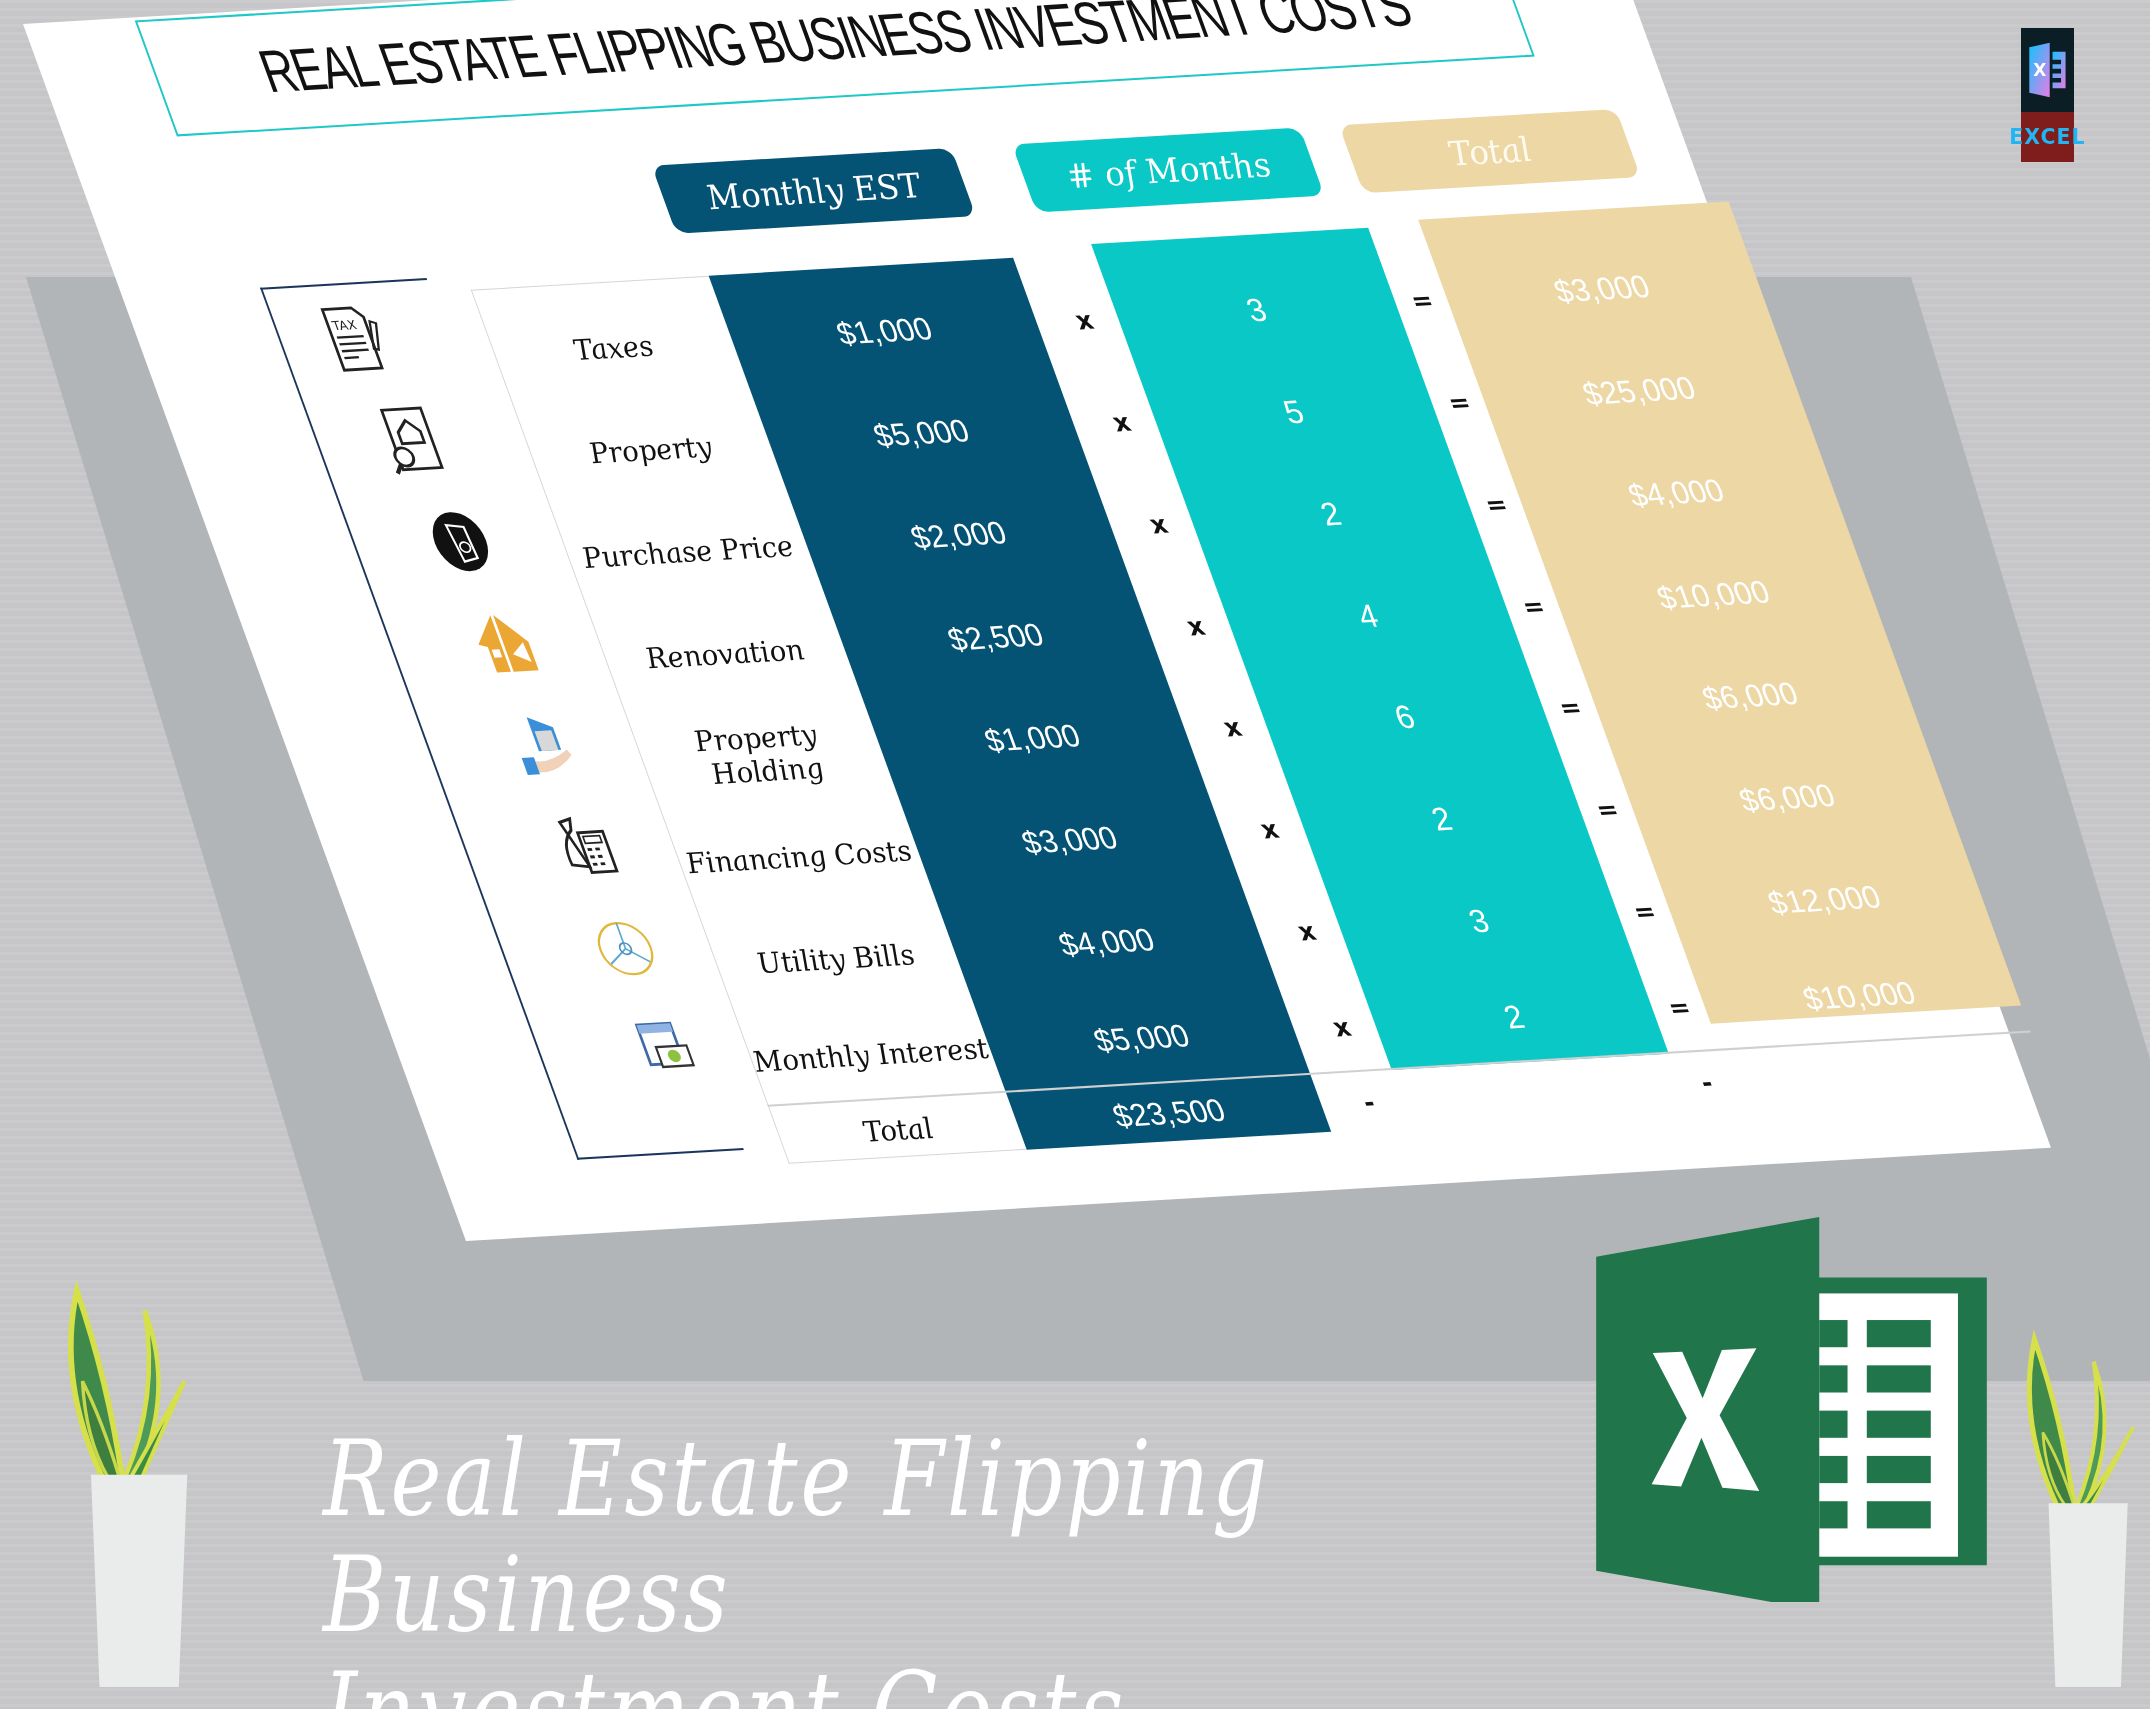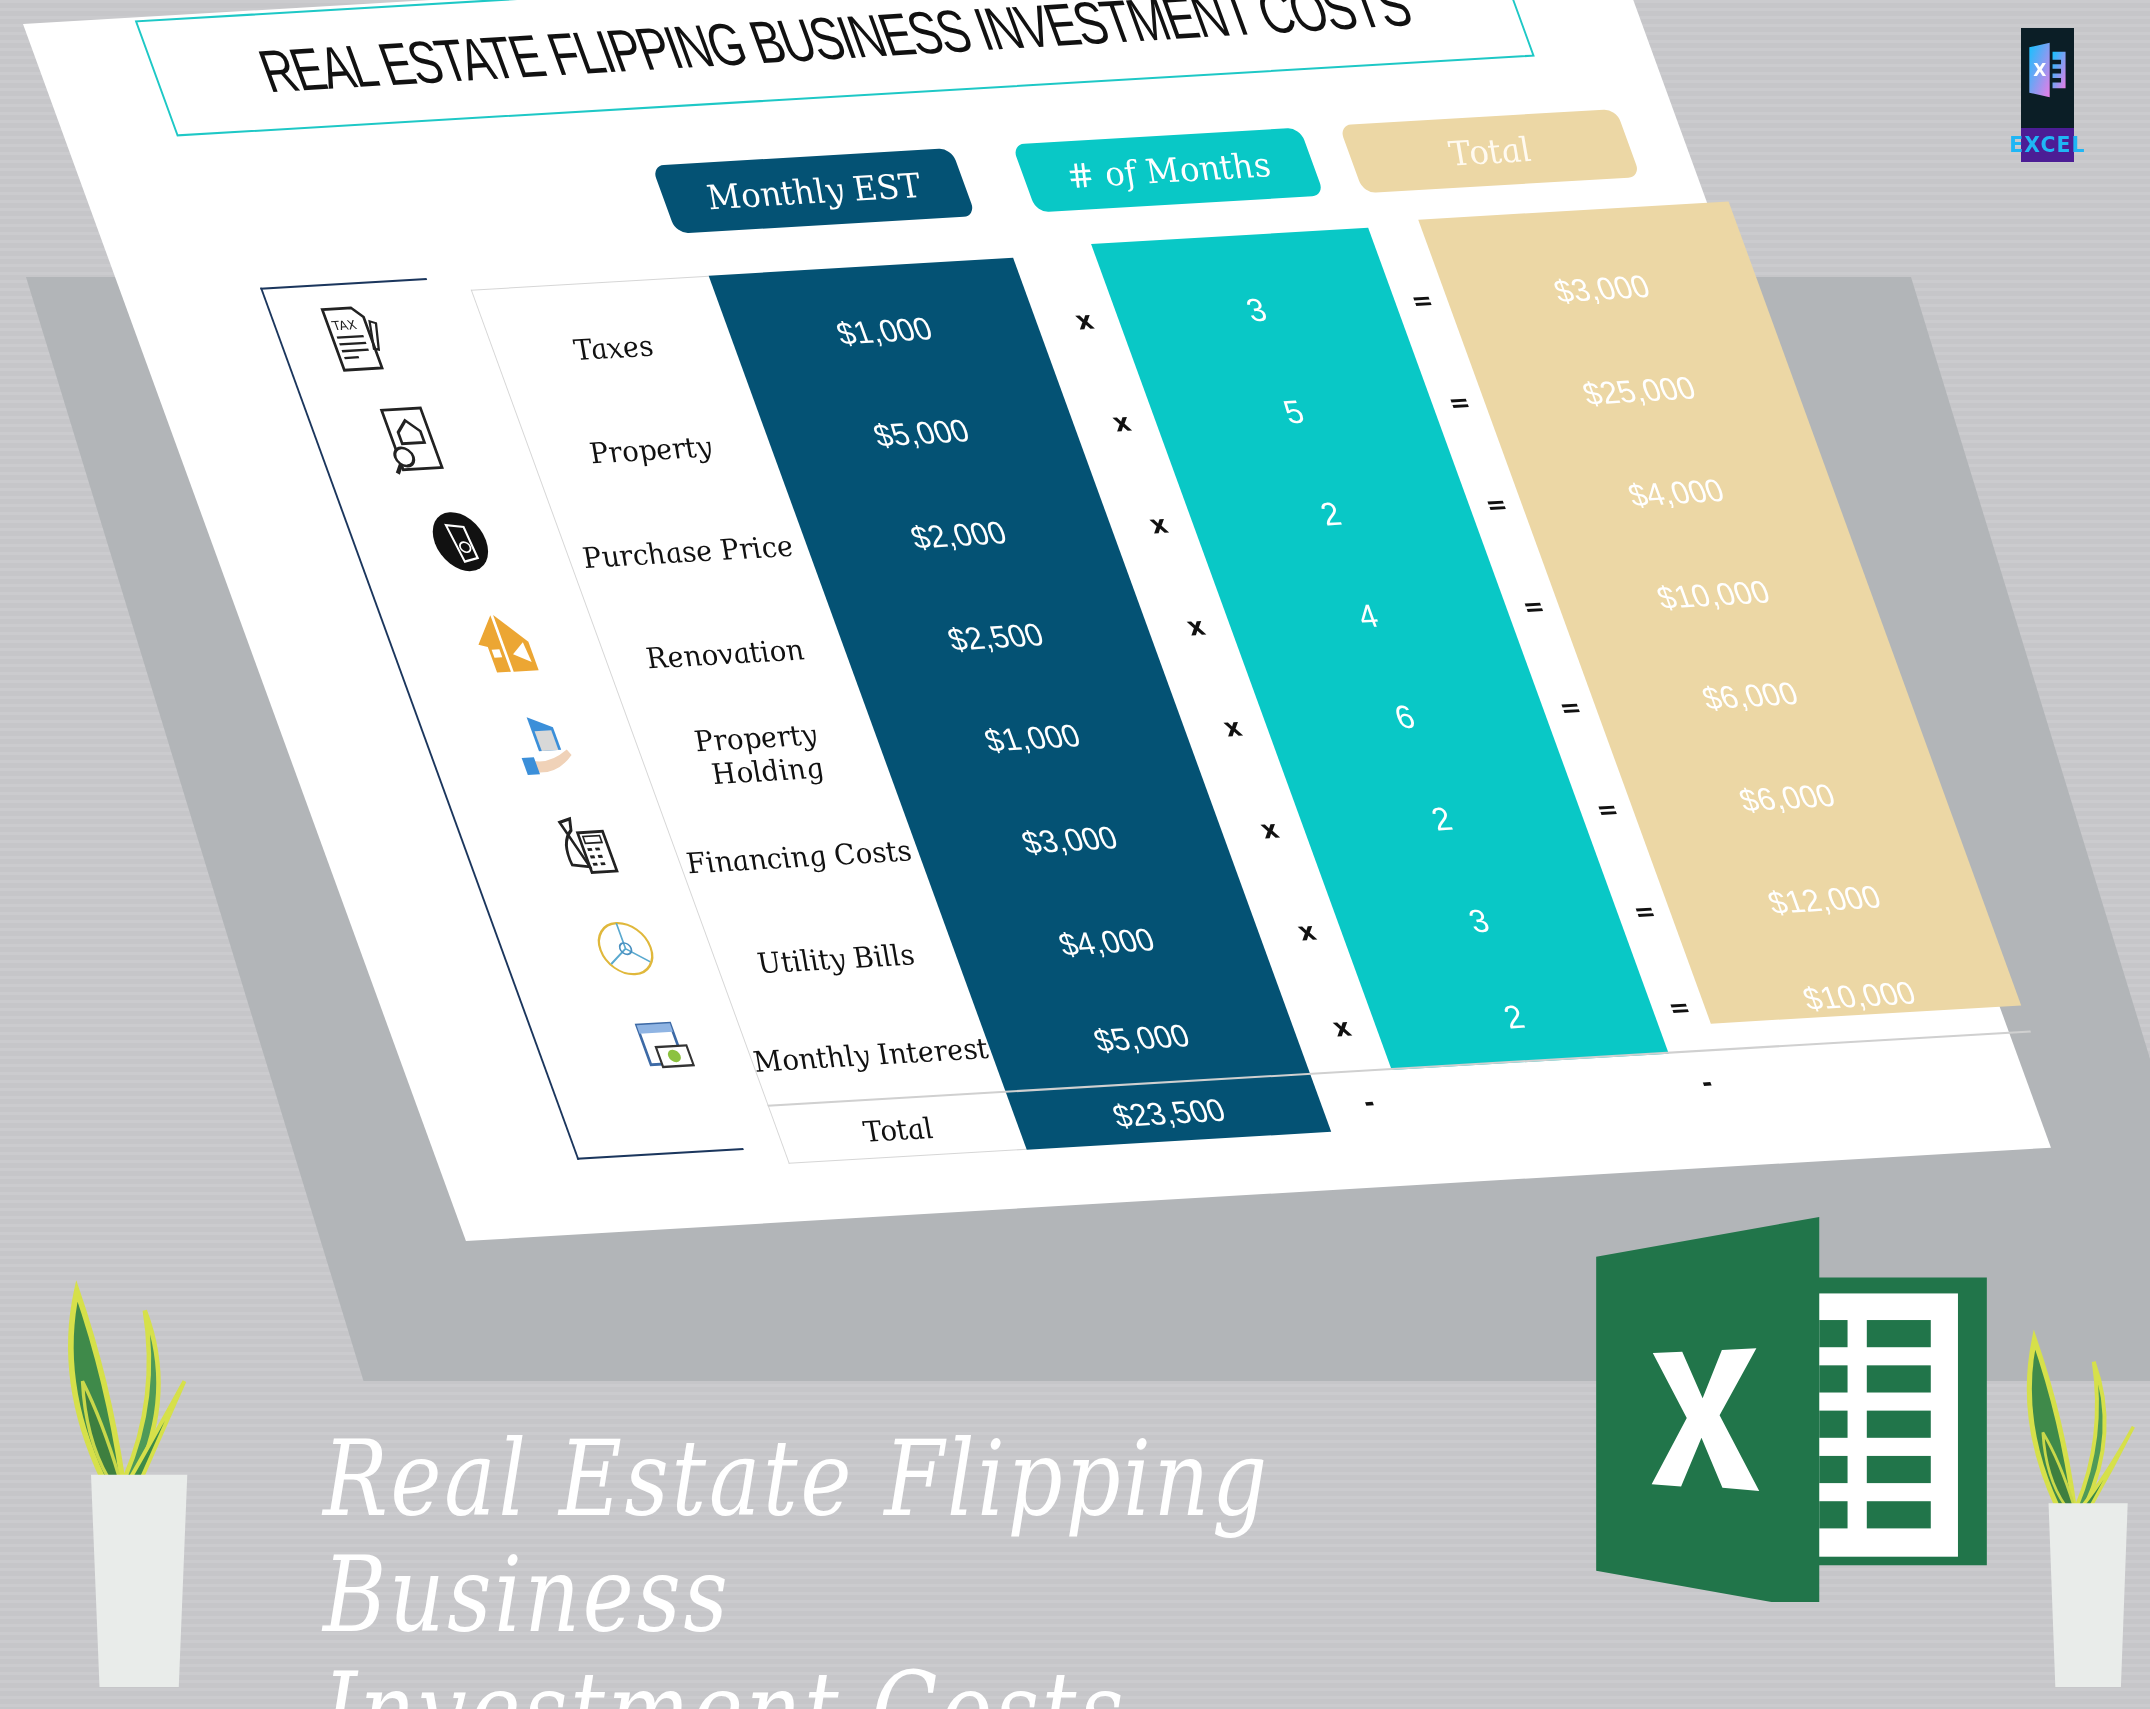--- a/index.html
+++ b/index.html
@@ -33,21 +33,21 @@
   .op-x{left:928px;}
   .op-eq{left:1273px;}
   .val-n{position:absolute;left:988px;width:283px;text-align:center;font-family:"Liberation Sans Narrow","Liberation Sans",sans-serif;font-size:32px;color:#fff;}
   .val-t{position:absolute;left:1324px;width:317px;text-align:center;font-family:"Liberation Sans Narrow","Liberation Sans",sans-serif;font-size:31px;color:#fff;}
 
   .total-line{position:absolute;left:351px;width:1290px;height:1.7px;background:#d0d0d0;}
   .icon{position:absolute;width:62px;height:68px;}
 
   
   .badge{position:absolute;left:2021px;top:28px;width:53px;height:134px;background:#0b1e26;}
-  .badge-bottom{position:absolute;left:0;bottom:0;width:100%;height:34px;background:#4c1d95;display:flex;align-items:center;justify-content:center;font-family:"DejaVu Sans",sans-serif;font-weight:bold;font-size:20.4px;color:#1fb6f5;letter-spacing:1.1px;}
+  .badge-bottom{position:absolute;left:0;bottom:0;width:100%;height:50px;background:#7f1d1d;display:flex;align-items:center;justify-content:center;font-family:"DejaVu Sans",sans-serif;font-weight:bold;font-size:20.4px;color:#1fb6f5;letter-spacing:1.1px;}
 
   .excel-logo{position:absolute;left:1596px;top:1217px;width:391px;height:385px;}
 
   .script-title{position:absolute;left:323px;top:1421px;width:1302px;font-family:"DejaVu Serif",serif;font-style:italic;font-size:105px;line-height:116px;color:#ffffff;letter-spacing:3.4px;transform:scaleX(0.82);transform-origin:0 0;}
 
   .plant{position:absolute;}
 </style>
 </head>
 <body>
 

